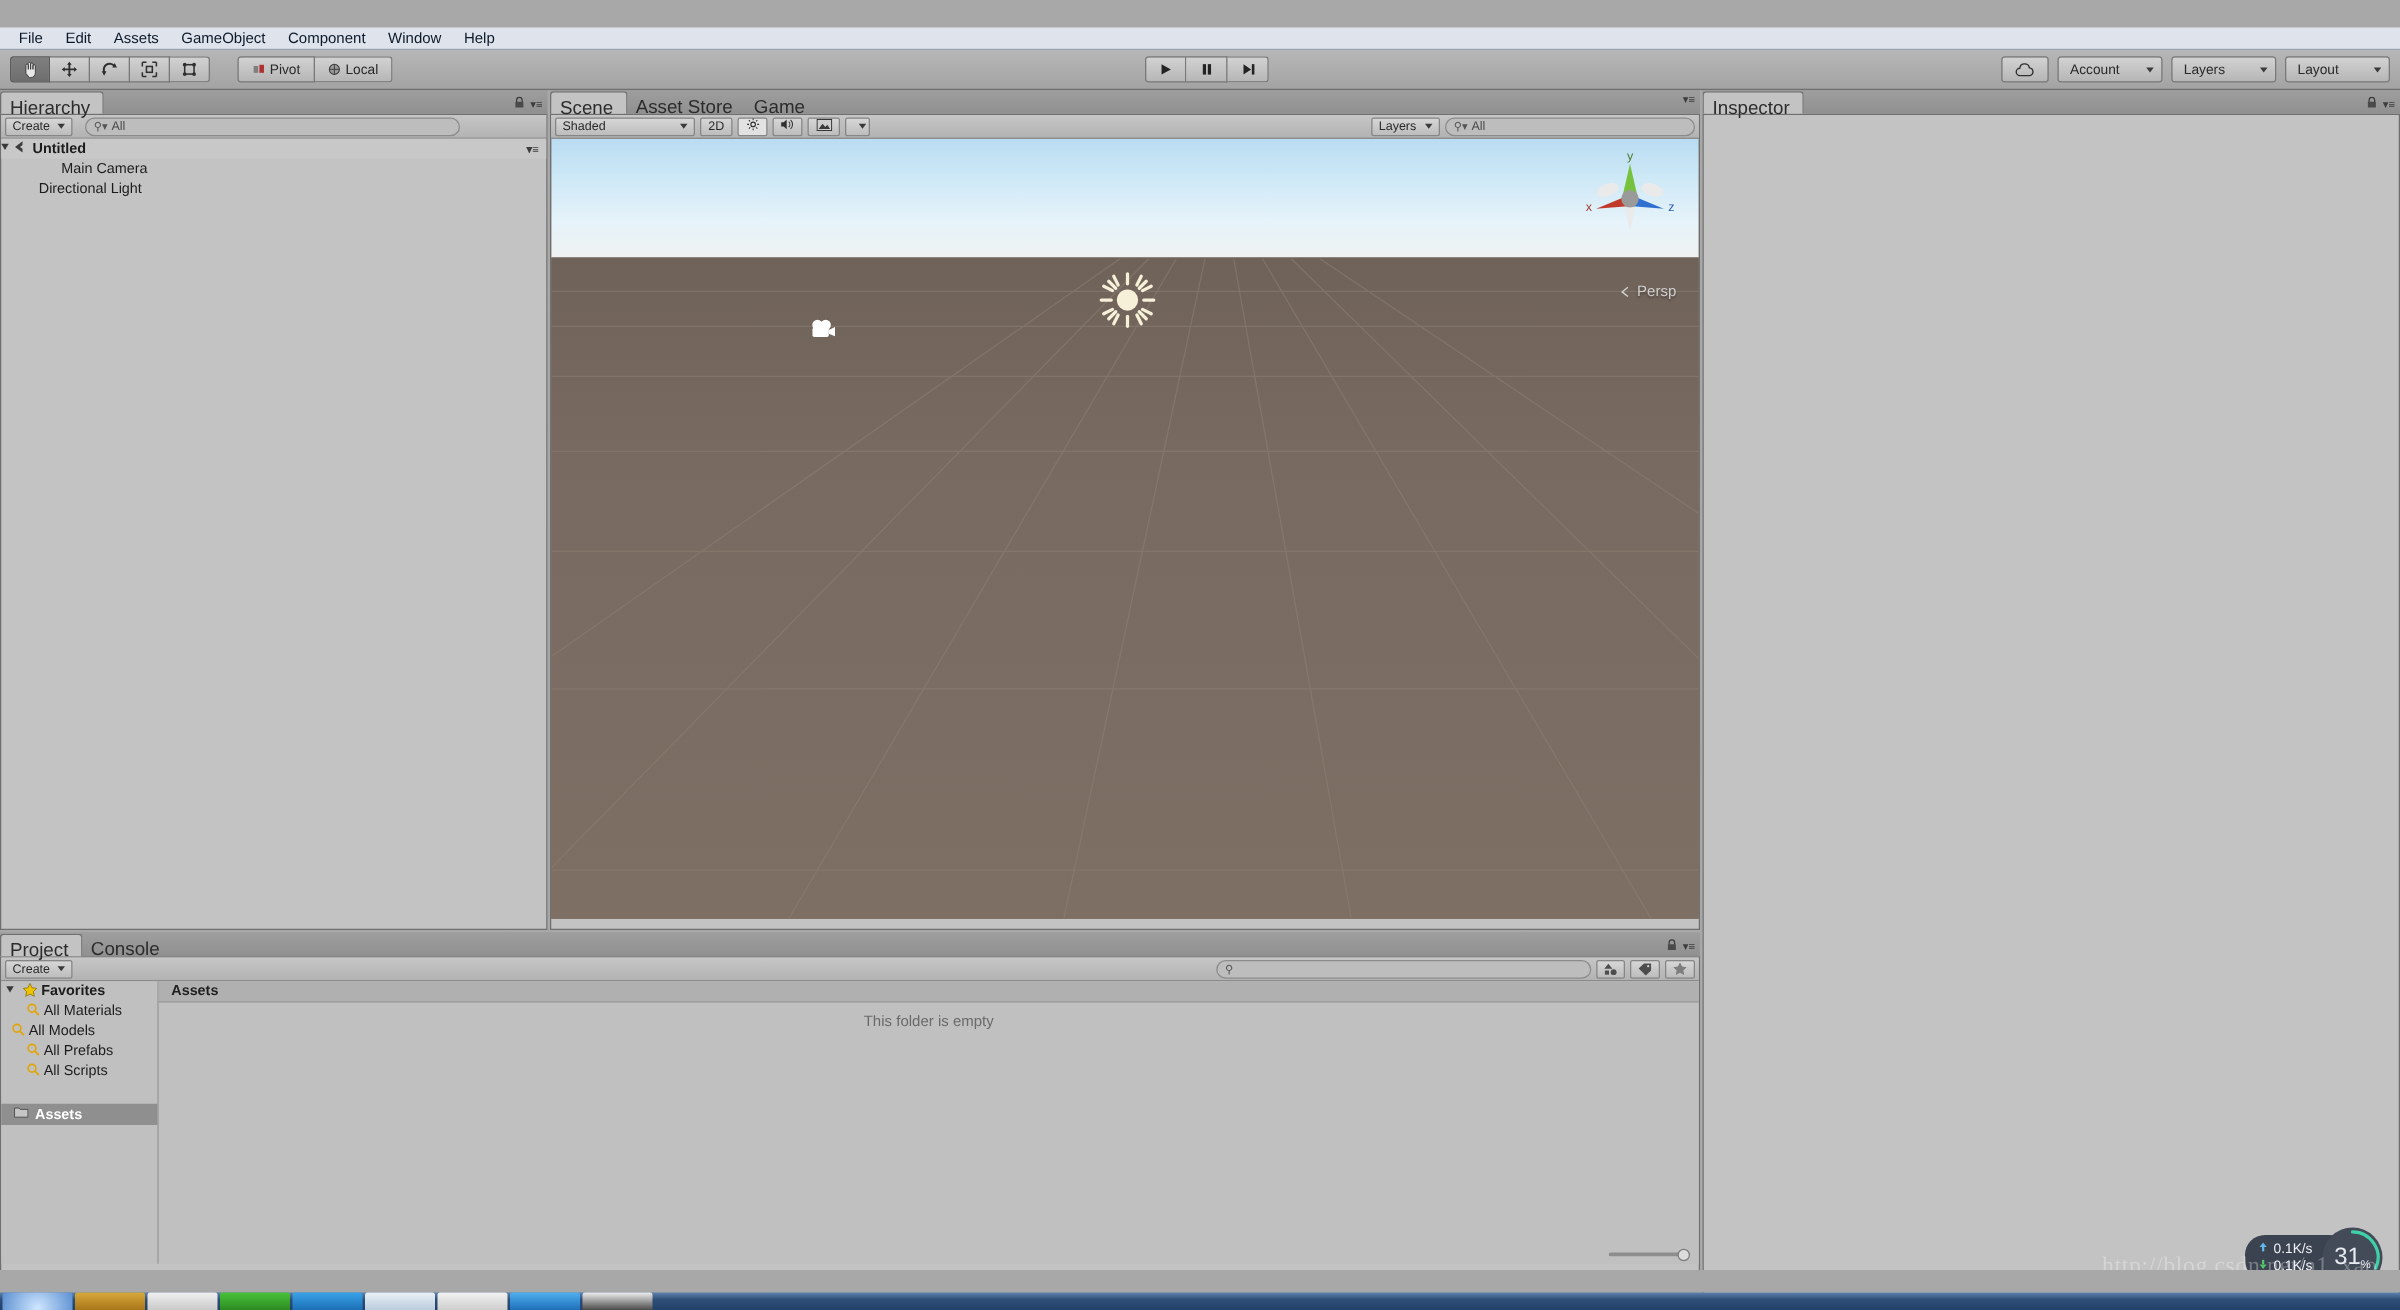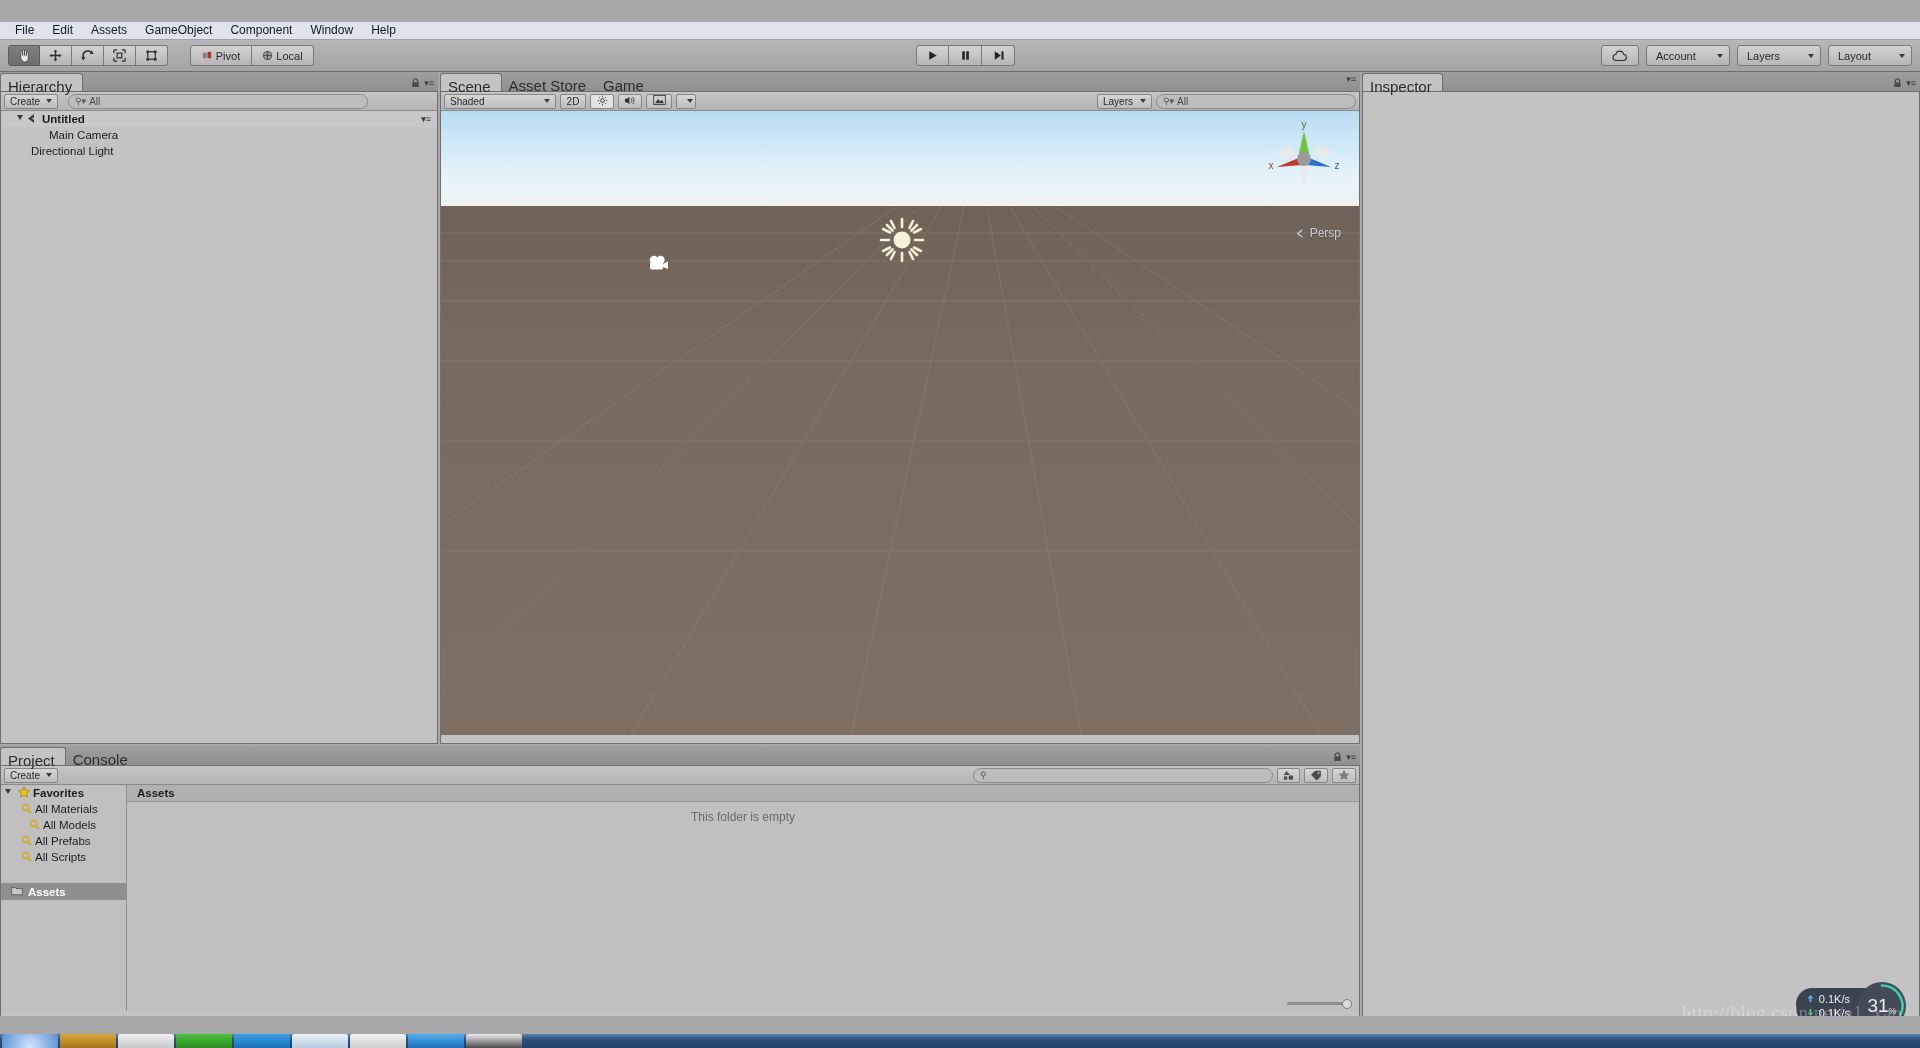--- a/index.html
+++ b/index.html
@@ -115,21 +115,21 @@
     height: 15px; border: 1px solid #8b8b8b; border-radius: 8px;
     background: #bdbdbd; font-size: 10px; color: #4a4a4a;
     display: flex; align-items: center; padding: 0 6px; gap: 3px;
   }
   .search .mag { font-size: 9px; color: #555; }
   .pan-ctl { position:absolute; right:4px; top:2px; display:flex; gap:4px; align-items:center; }
   .tiny { font-size: 9px; color: #3d3d3d; }
 
   
   #hierarchy { left: 0; top: 72px; width: 438px; height: 672px; }
-  .hier-row { display: flex; align-items: center; height: 16px; font-size: 11.5px; color: #1c1c1c; padding-left: 16px; }
+  .hier-row { display: flex; align-items: center; height: 16px; font-size: 11.5px; color: #1c1c1c; padding-left: 0; }
   .hier-root { font-weight: bold; background: #c8c8c8; position: relative; }
   .tri { width:0;height:0;border-left:5px solid #3a3a3a;border-top:3.5px solid transparent;border-bottom:3.5px solid transparent;margin-right:4px; }
   .tri.open { border-left:3.5px solid transparent;border-right:3.5px solid transparent;border-top:5px solid #3a3a3a; margin-right:4px; }
 
   
   #scene { left: 440px; top: 72px; width: 920px; height: 672px; }
   .scene-view { position: relative; width: 100%; height: 624px; overflow: hidden; background: #6e6157; }
   .sky { position:absolute; left:0; top:0; width:100%; height:95px;
          background: linear-gradient(to bottom,#b9dcf2 0%,#cfe9f7 35%,#e6f3fa 70%,#eef2f0 100%); }
   .ground { position:absolute; left:0; top:95px; width:100%; height:529px;
@@ -583,21 +583,21 @@
           </div>
           <div class="fav-row" style="padding-left:20px">
             <span>
               <svg width="11" height="11" viewBox="0 0 12 12">
                   <circle cx="5" cy="5" r="3.4" fill="none" stroke="#e2a400" stroke-width="1.4"></circle>
                   <line x1="7.5" y1="7.5" x2="11" y2="11" stroke="#e2a400" stroke-width="1.5"></line>
                 </svg>
             </span>
             <span>All Materials</span>
           </div>
-          <div class="fav-row" style="padding-left:28px">
+          <div class="fav-row" style="padding-left:8px">
             <span>
               <svg width="11" height="11" viewBox="0 0 12 12">
                   <circle cx="5" cy="5" r="3.4" fill="none" stroke="#e2a400" stroke-width="1.4"></circle>
                   <line x1="7.5" y1="7.5" x2="11" y2="11" stroke="#e2a400" stroke-width="1.5"></line>
                 </svg>
             </span>
             <span>All Models</span>
           </div>
           <div class="fav-row" style="padding-left:20px">
             <span>

